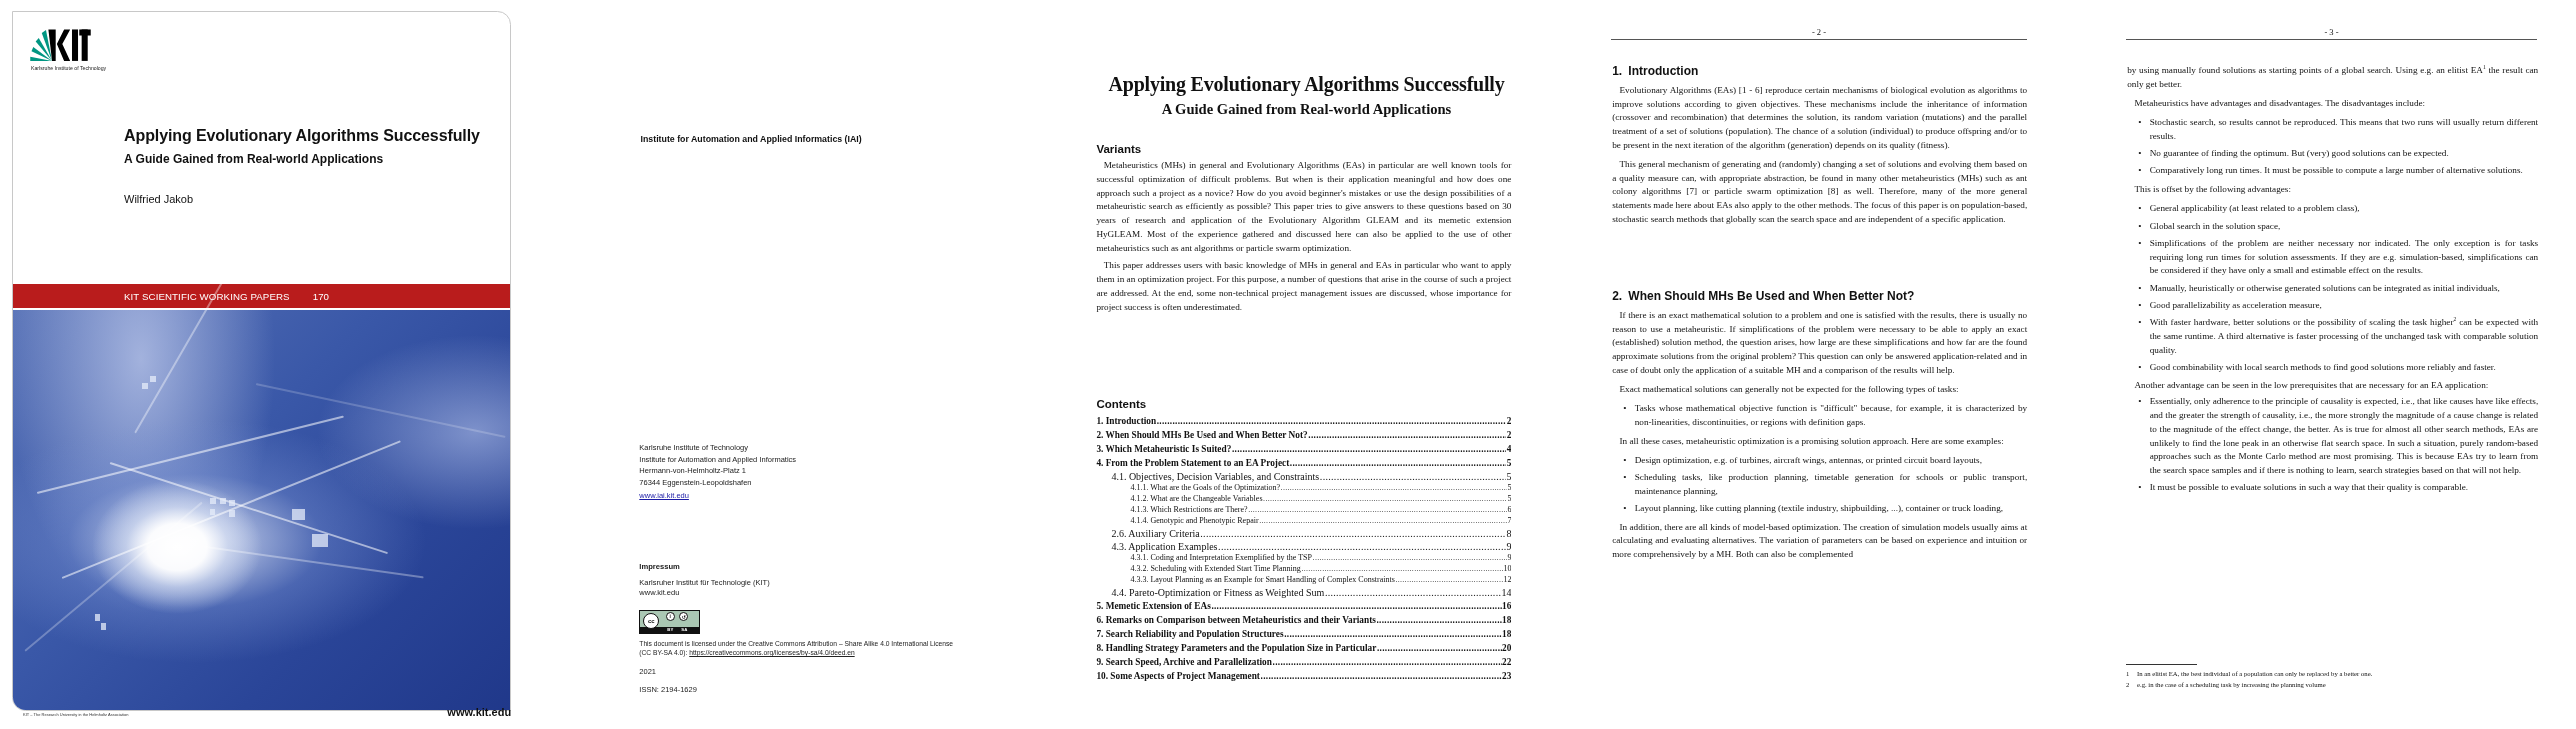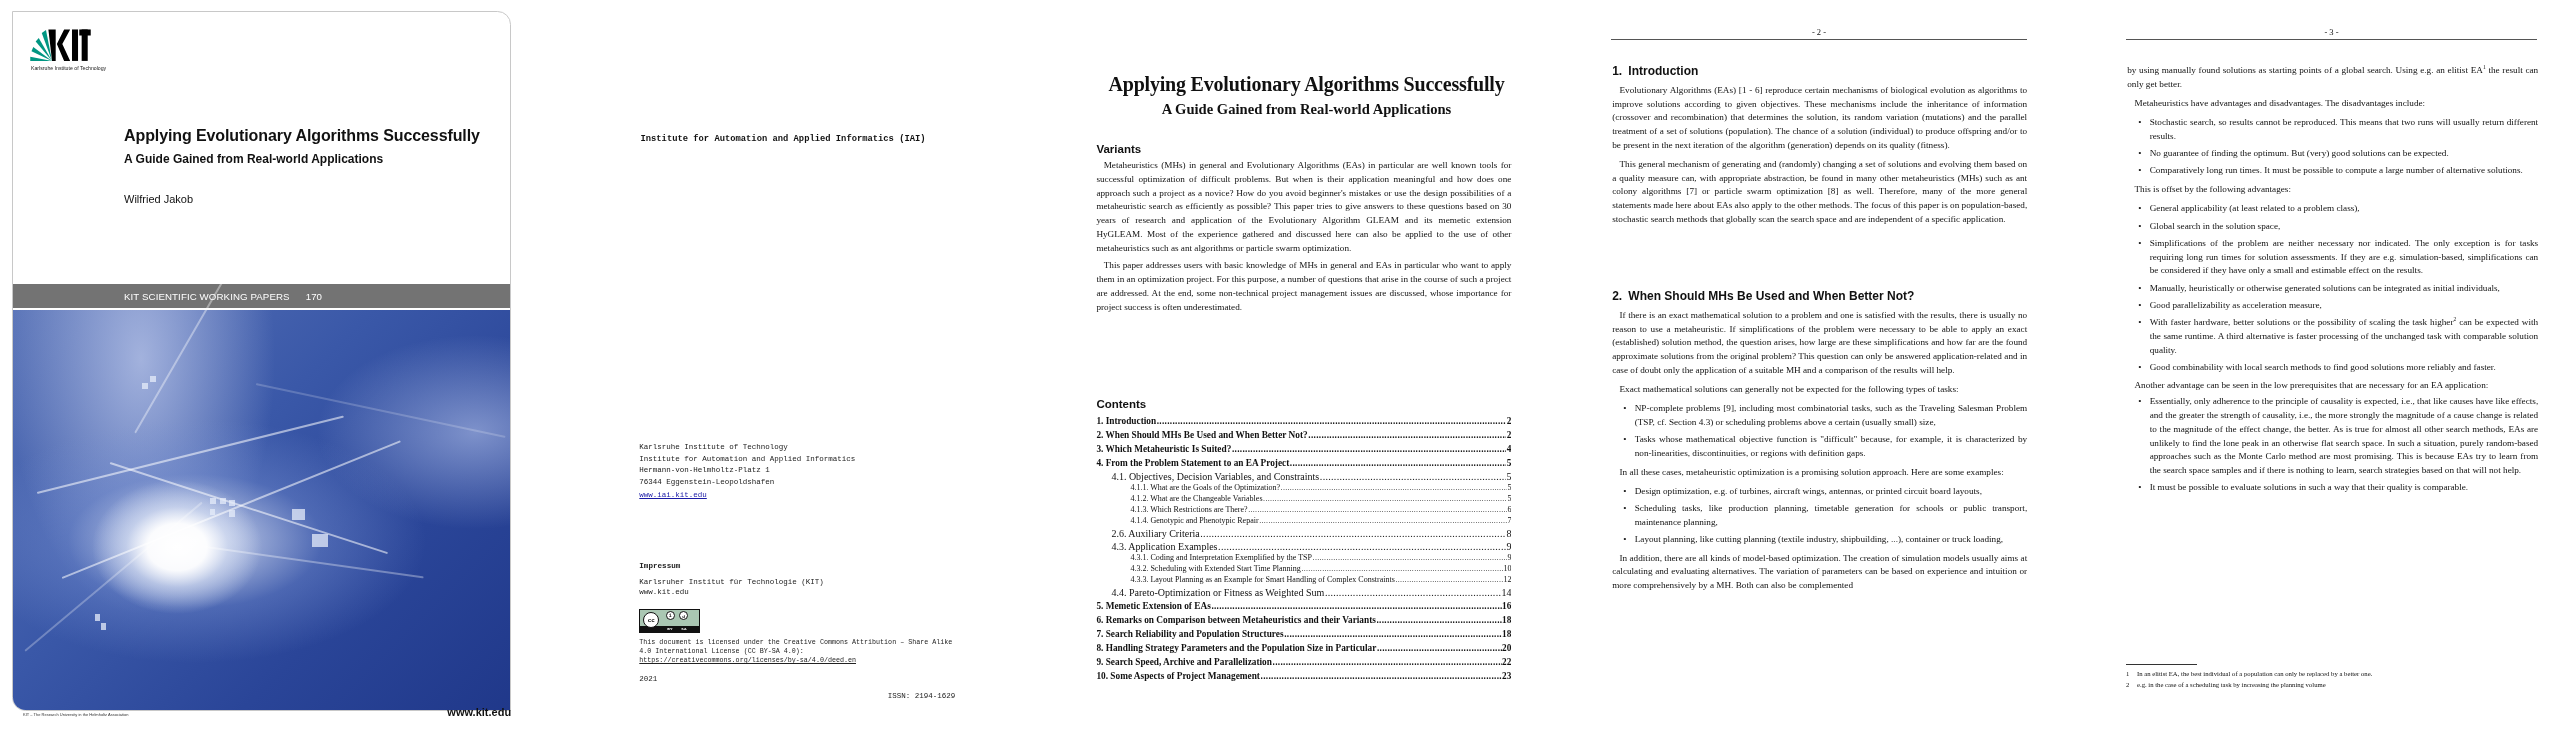--- a/index.html
+++ b/index.html
@@ -13,55 +13,55 @@
   .cover-frame {
     position: absolute; left: 12px; top: 11px; width: 499px; height: 700px;
     border: 0.9px solid #c8c8c8; border-radius: 0 13.4px 0 13.4px; overflow: hidden; background: #fff;
   }
   .kit-logo { position: absolute; left: 17px; top: 8.5px; width: 61px; height: 52px; }
   .kit-logo-caption { position: absolute; left: 18px; top: 53px; font-family: "Liberation Sans", sans-serif; font-size: 5.2px; color: #222; white-space: nowrap; }
   .cover-title { position: absolute; left: 111px; top: 115px; font-family: "Liberation Sans", sans-serif; font-weight: bold; font-size: 16px; color: #111; white-space: nowrap; letter-spacing: -0.1px; }
   .cover-subtitle { position: absolute; left: 111px; top: 140px; font-family: "Liberation Sans", sans-serif; font-weight: bold; font-size: 12px; color: #111; white-space: nowrap; }
   .cover-author { position: absolute; left: 111px; top: 181px; font-family: "Liberation Sans", sans-serif; font-size: 11px; color: #111; white-space: nowrap; }
   .series-band {
-    position: absolute; left: 0; top: 272px; width: 100%; height: 24px; background: #737373;
+    position: absolute; left: 0; top: 272px; width: 100%; height: 24px; background: #b91c1c;
     display: flex; align-items: center; padding-left: 111px;
-    font-family: "Liberation Sans", sans-serif; font-size: 9.7px; color: #fff; letter-spacing: 0.1px;
+    font-family: "Liberation Sans", sans-serif; font-size: 9.7px; color: #fff; letter-spacing: 0.1px; gap: 7px;
   }
   .series-band .num { margin-left: 16px; }
   .cover-image {
     position: absolute; left: 0; top: 298px; width: 100%; height: 402px;
     background:
       radial-gradient(ellipse 85px 67px at 164px 237px, rgba(255,255,255,1) 0%, rgba(255,255,255,0.95) 35%, rgba(220,228,245,0.6) 60%, rgba(60,90,170,0) 100%),
       radial-gradient(ellipse 231px 122px at 182px 231px, rgba(230,236,250,0.9) 0%, rgba(120,145,210,0.4) 55%, rgba(40,70,160,0) 100%),
       radial-gradient(ellipse 134px 255px at 128px 49px, rgba(200,210,240,0.7) 0%, rgba(80,110,190,0) 100%),
       radial-gradient(ellipse 158px 97px at 462px 122px, rgba(180,195,235,0.6) 0%, rgba(60,90,170,0) 100%),
       linear-gradient(135deg, #5a74b8 0%, #3a58a8 40%, #2a4598 70%, #20388a 100%);
   }
   .streak { position: absolute; height: 1.8px; background: rgba(255,255,255,0.55); border-radius: 1.8px; transform-origin: left center; }
   .tile { position: absolute; background: rgba(230,236,250,0.75); }
   .cover-footer-left { position: absolute; left: 23px; top: 712px; font-family: "Liberation Sans", sans-serif; font-size: 4px; color: #333; white-space: nowrap; }
   .cover-footer-right { position: absolute; right: 4.9px; top: 706px; font-family: "Liberation Sans", sans-serif; font-weight: bold; font-size: 11px; color: #111; }
 
   
-  #imprint { left: 632px; width: 377px; font-family: Liberation Mono, monospace; }
+  #imprint { left: 632px; width: 377px; font-family: Liberation Sans, sans-serif; }
   .inst-heading { position: absolute; left: 8.5px; top: 134px; font-weight: bold; font-size: 8.8px; white-space: nowrap; }
   .address { position: absolute; left: 7.3px; top: 442px; font-size: 7.5px; line-height: 11.5px; color: #222; }
   .address a { color: #1a1aa6; text-decoration: underline; display: block; margin-top: 2.4px; }
   .impressum { position: absolute; left: 7.3px; top: 562px; font-size: 7.5px; color: #222; }
   .impressum h4 { font-weight: bold; font-size: 7.6px; margin-bottom: 6.7px; }
   .impressum .line { line-height: 10.3px; }
   .cc-badge { margin-top: 12px; width: 61px; height: 24px; background: #aac7b3; border: 1.2px solid #111; position: relative; }
   .cc-badge .strip { position: absolute; left: 0; bottom: 0; width: 100%; height: 6.7px; background: #111; }
   .cc-badge .circ { position: absolute; border: 1.5px solid #111; border-radius: 50%; background: #fff; display: flex; align-items: center; justify-content: center; font-weight: bold; color: #111; }
   .cc-badge .lbl { position: absolute; bottom: 0; font-size: 4.3px; color: #fff; font-weight: bold; line-height: 6.7px; }
   .license { margin-top: 4.9px; font-size: 6.7px; line-height: 9px; color: #222; width: 316px; }
   .license a { color: #222; text-decoration: underline; }
   .year { margin-top: 9.7px; font-size: 7.5px; }
-  .issn { margin-top: 9px; font-size: 7.5px; text-align: right; }
+  .issn { margin-top: 9px; font-size: 7.5px; }
 
   
   #toc-page { left: 1094px; width: 437px; }
   .p-title { position: absolute; left: 0; top: 73px; width: 425px; text-align: center; font-weight: bold; font-size: 20px; letter-spacing: -0.2px; white-space: nowrap; }
   .p-subtitle { position: absolute; left: 0; top: 101px; width: 425px; text-align: center; font-weight: bold; font-size: 14.6px; white-space: nowrap; }
   .h-sans { font-family: "Liberation Sans", sans-serif; font-weight: bold; }
   .abstract-h { position: absolute; left: 2.4px; top: 143px; font-size: 11.5px; }
   .abstract { position: absolute; left: 2.4px; top: 159px; width: 415px; font-size: 9.2px; line-height: 13.8px; text-align: justify; }
   .abstract p { text-indent: 7.3px; margin-bottom: 3.6px; }
   .keywords { position: absolute; left: 2.4px; top: 338px; width: 415px; font-size: 9.2px; line-height: 12px; text-align: justify; }
@@ -319,21 +319,20 @@
     <p>This general mechanism of generating and (randomly) changing a set of solutions and evolving them based on a quality measure can, with appropriate abstraction, be found in many other metaheuristics (MHs) such as ant colony algorithms [7] or particle swarm optimization [8] as well. Therefore, many of the more general statements made here about EAs also apply to the other methods. The focus of this paper is on population-based, stochastic search methods that globally scan the search space and are independent of a specific application.</p>
   </div>
 
   <div class="sec-h h-sans" style="top:289px;">
     <span class="n">2.</span> <span>When Should MHs Be Used and When Better Not?</span>
   </div>
   <div class="text" style="top:309px;width:415px;">
     <p>If there is an exact mathematical solution to a problem and one is satisfied with the results, there is usually no reason to use a metaheuristic. If simplifications of the problem were necessary to be able to apply an exact (established) solution method, the question arises, how large are these simplifications and how far are the found approximate solutions from the original problem? This question can only be answered application-related and in case of doubt only the application of a suitable MH and a comparison of the results will help.</p>
     <p>Exact mathematical solutions can generally not be expected for the following types of tasks:</p>
     <ul>
-      <li>NP-complete problems [9], including most combinatorial tasks, such as the Traveling Salesman Problem (TSP, cf. Section 4.3) or scheduling problems above a certain (usually small) size,</li>
       <li>Tasks whose mathematical objective function is "difficult" because, for example, it is characterized by non-linearities, discontinuities, or regions with definition gaps.</li>
     </ul>
     <p>In all these cases, metaheuristic optimization is a promising solution approach. Here are some examples:</p>
     <ul>
       <li>Design optimization, e.g. of turbines, aircraft wings, antennas, or printed circuit board layouts,</li>
       <li>Scheduling tasks, like production planning, timetable generation for schools or public transport, maintenance planning,</li>
       <li>Layout planning, like cutting planning (textile industry, shipbuilding, ...), container or truck loading,</li>
     </ul>
     <p>In addition, there are all kinds of model-based optimization. The creation of simulation models usually aims at calculating and evaluating alternatives. The variation of parameters can be based on experience and intuition or more comprehensively by a MH. Both can also be complemented</p>
   </div>

